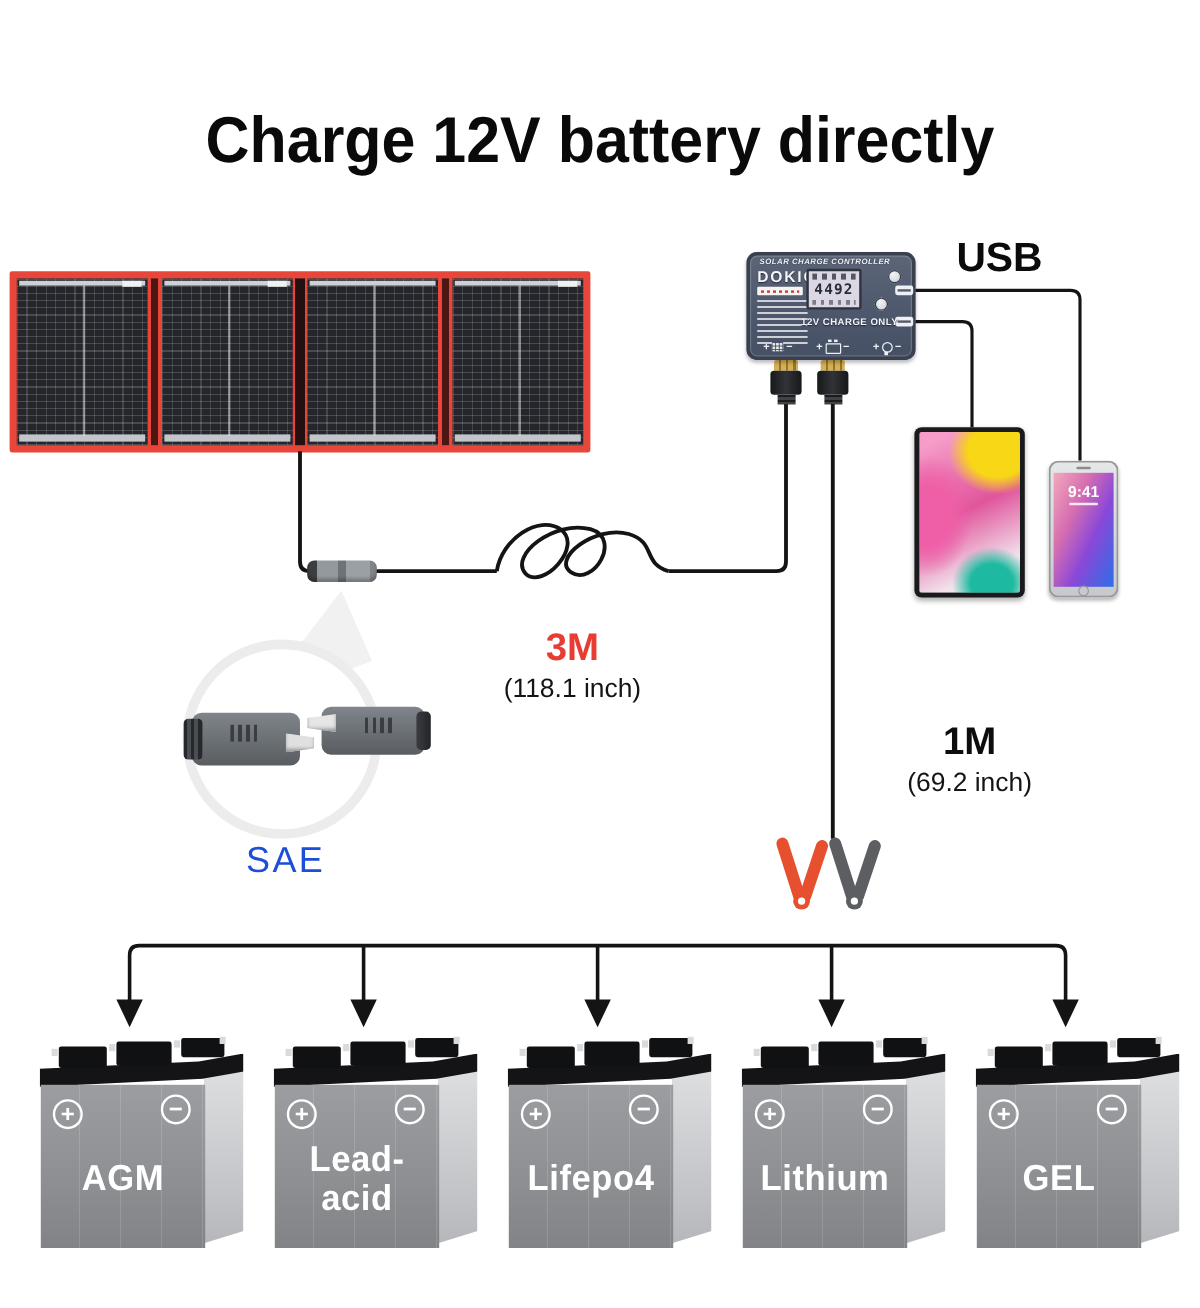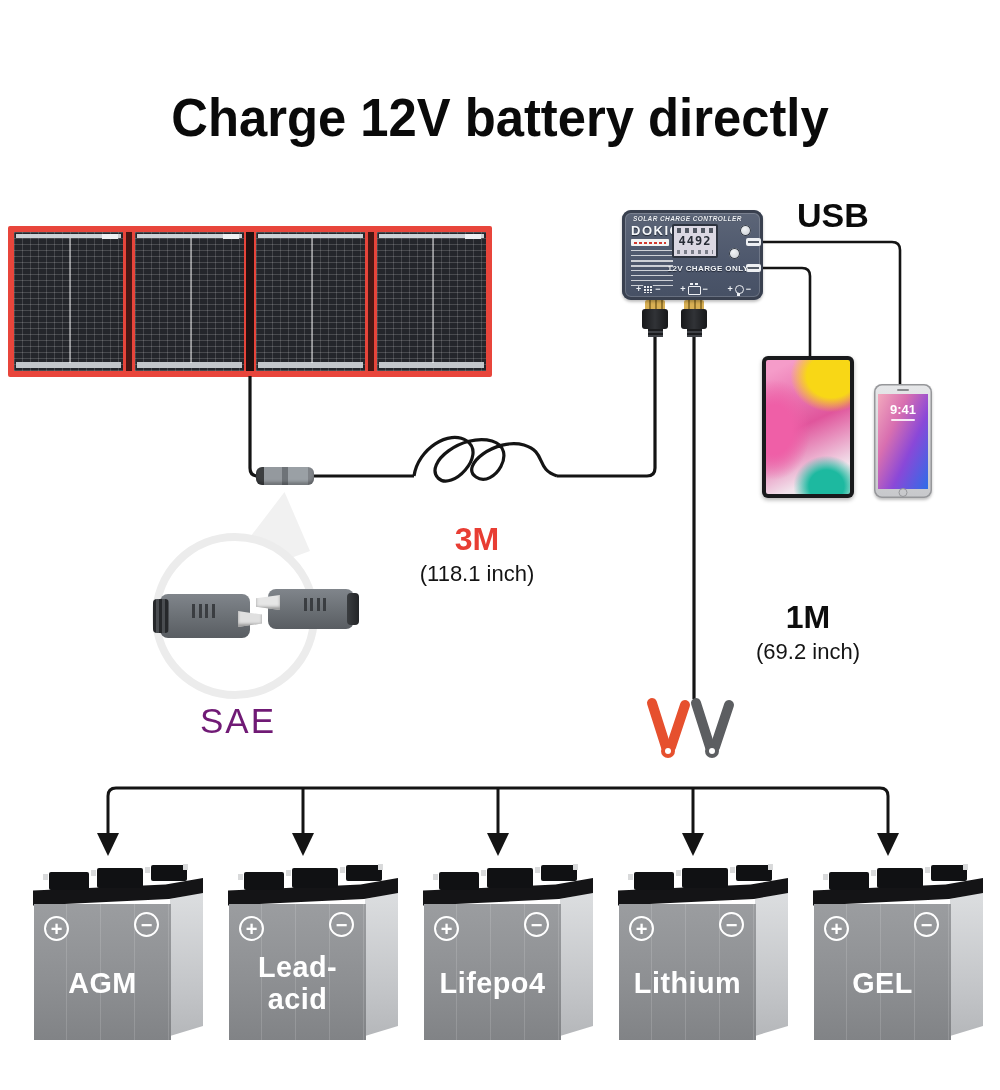--- a/index.html
+++ b/index.html
@@ -138,21 +138,21 @@
       box-shadow:inset 0 -3px 3px #9a9a9a;}
   .sae-r{left:268px;top:589px;width:86px;height:40px;}
   .sae-r::before{content:"";position:absolute;right:-5px;top:4px;width:12px;height:32px;border-radius:4px;
       background:linear-gradient(90deg,#3a3d40,#232527);}
   .sae-r::after{content:"";position:absolute;right:26px;top:9px;width:24px;height:13px;
       background:repeating-linear-gradient(90deg,#3a3d41 0 3px,transparent 3px 6.5px);}
   .sae-r .tongue{position:absolute;left:-12px;top:6px;width:24px;height:15px;background:#e6e6e6;
       -webkit-clip-path:polygon(100% 0,0 22%,0 78%,100% 100%);clip-path:polygon(100% 0,0 22%,0 78%,100% 100%);
       box-shadow:inset 0 -3px 3px #9a9a9a;}
   .sae-label{position:absolute;left:160px;top:701px;width:156px;text-align:center;
-      font-size:35px;color:#701a75;letter-spacing:2px;}
+      font-size:30px;color:#1d4ed8;letter-spacing:2px;}
 
   
   .battery{position:absolute;top:868px;width:172px;height:176px;}
   .b1{left:33px;} .b2{left:228px;} .b3{left:423px;} .b4{left:618px;} .b5{left:813px;}
   .bat-side{position:absolute;left:137px;top:24px;width:33px;height:144px;
       background:linear-gradient(180deg,#dcdee0,#c2c4c7 70%,#b5b7ba);
       -webkit-clip-path:polygon(0 5%,100% 0,100% 93%,0 100%);clip-path:polygon(0 5%,100% 0,100% 93%,0 100%);}
   .bat-cap{position:absolute;left:0;top:10px;width:170px;height:30px;background:#141416;
       -webkit-clip-path:polygon(0% 42%,78% 22%,100% 0%,100% 50%,80% 70%,0% 92%);
       clip-path:polygon(0% 42%,78% 22%,100% 0%,100% 50%,80% 70%,0% 92%);}

